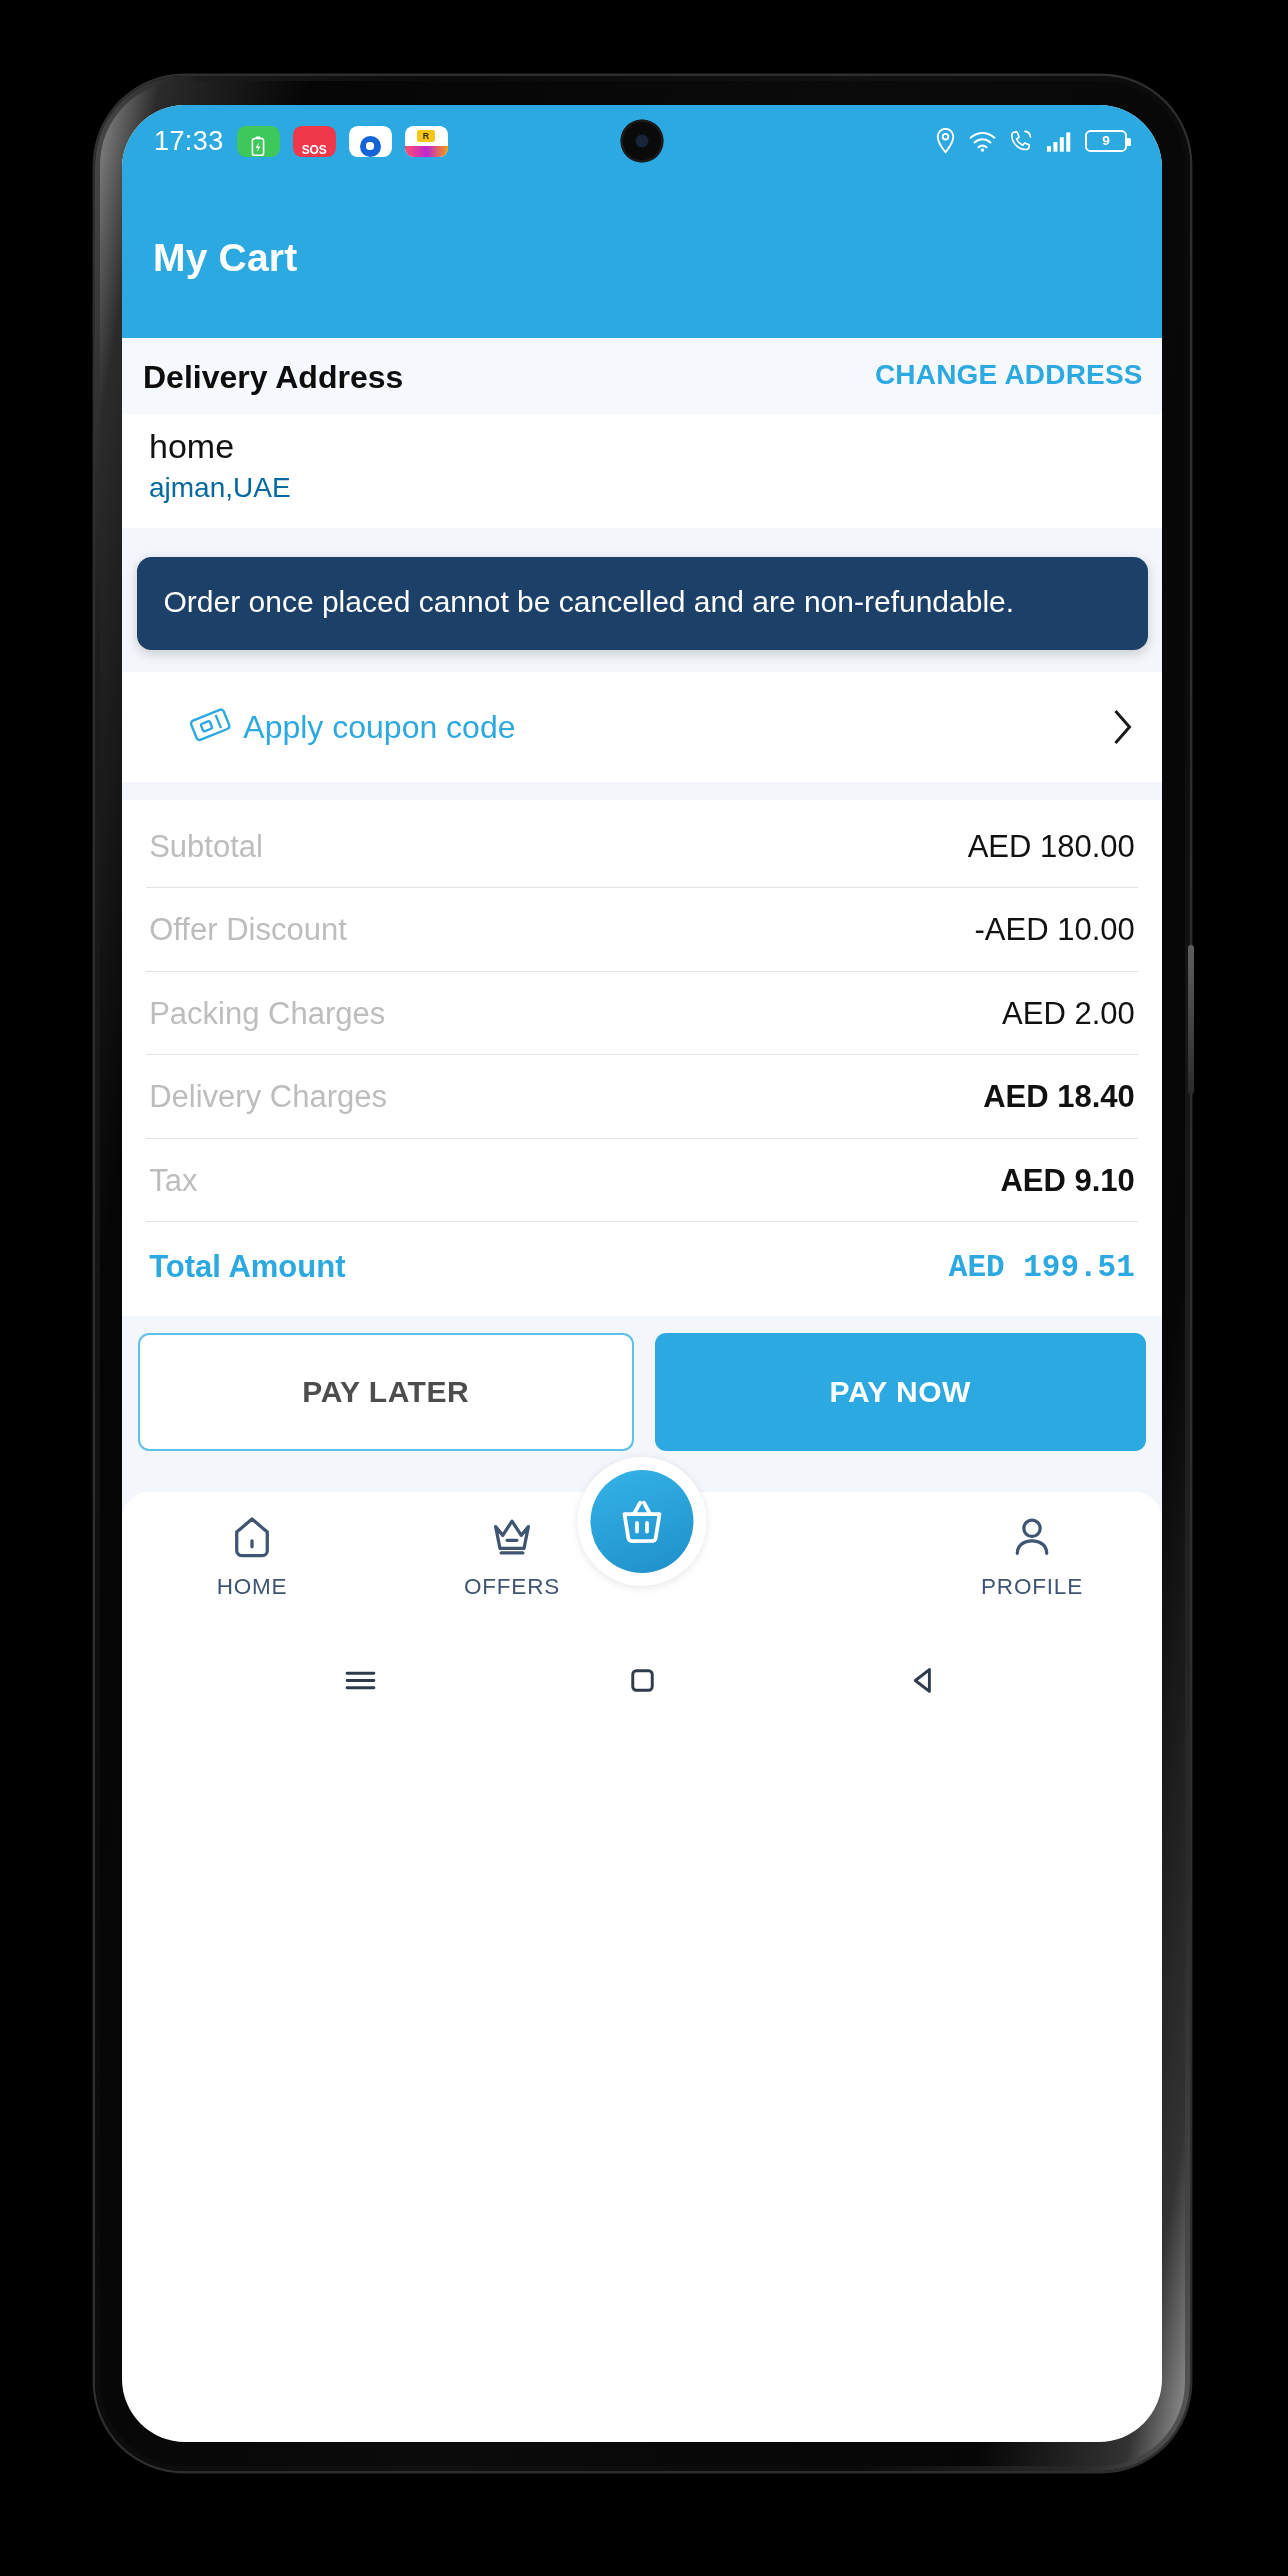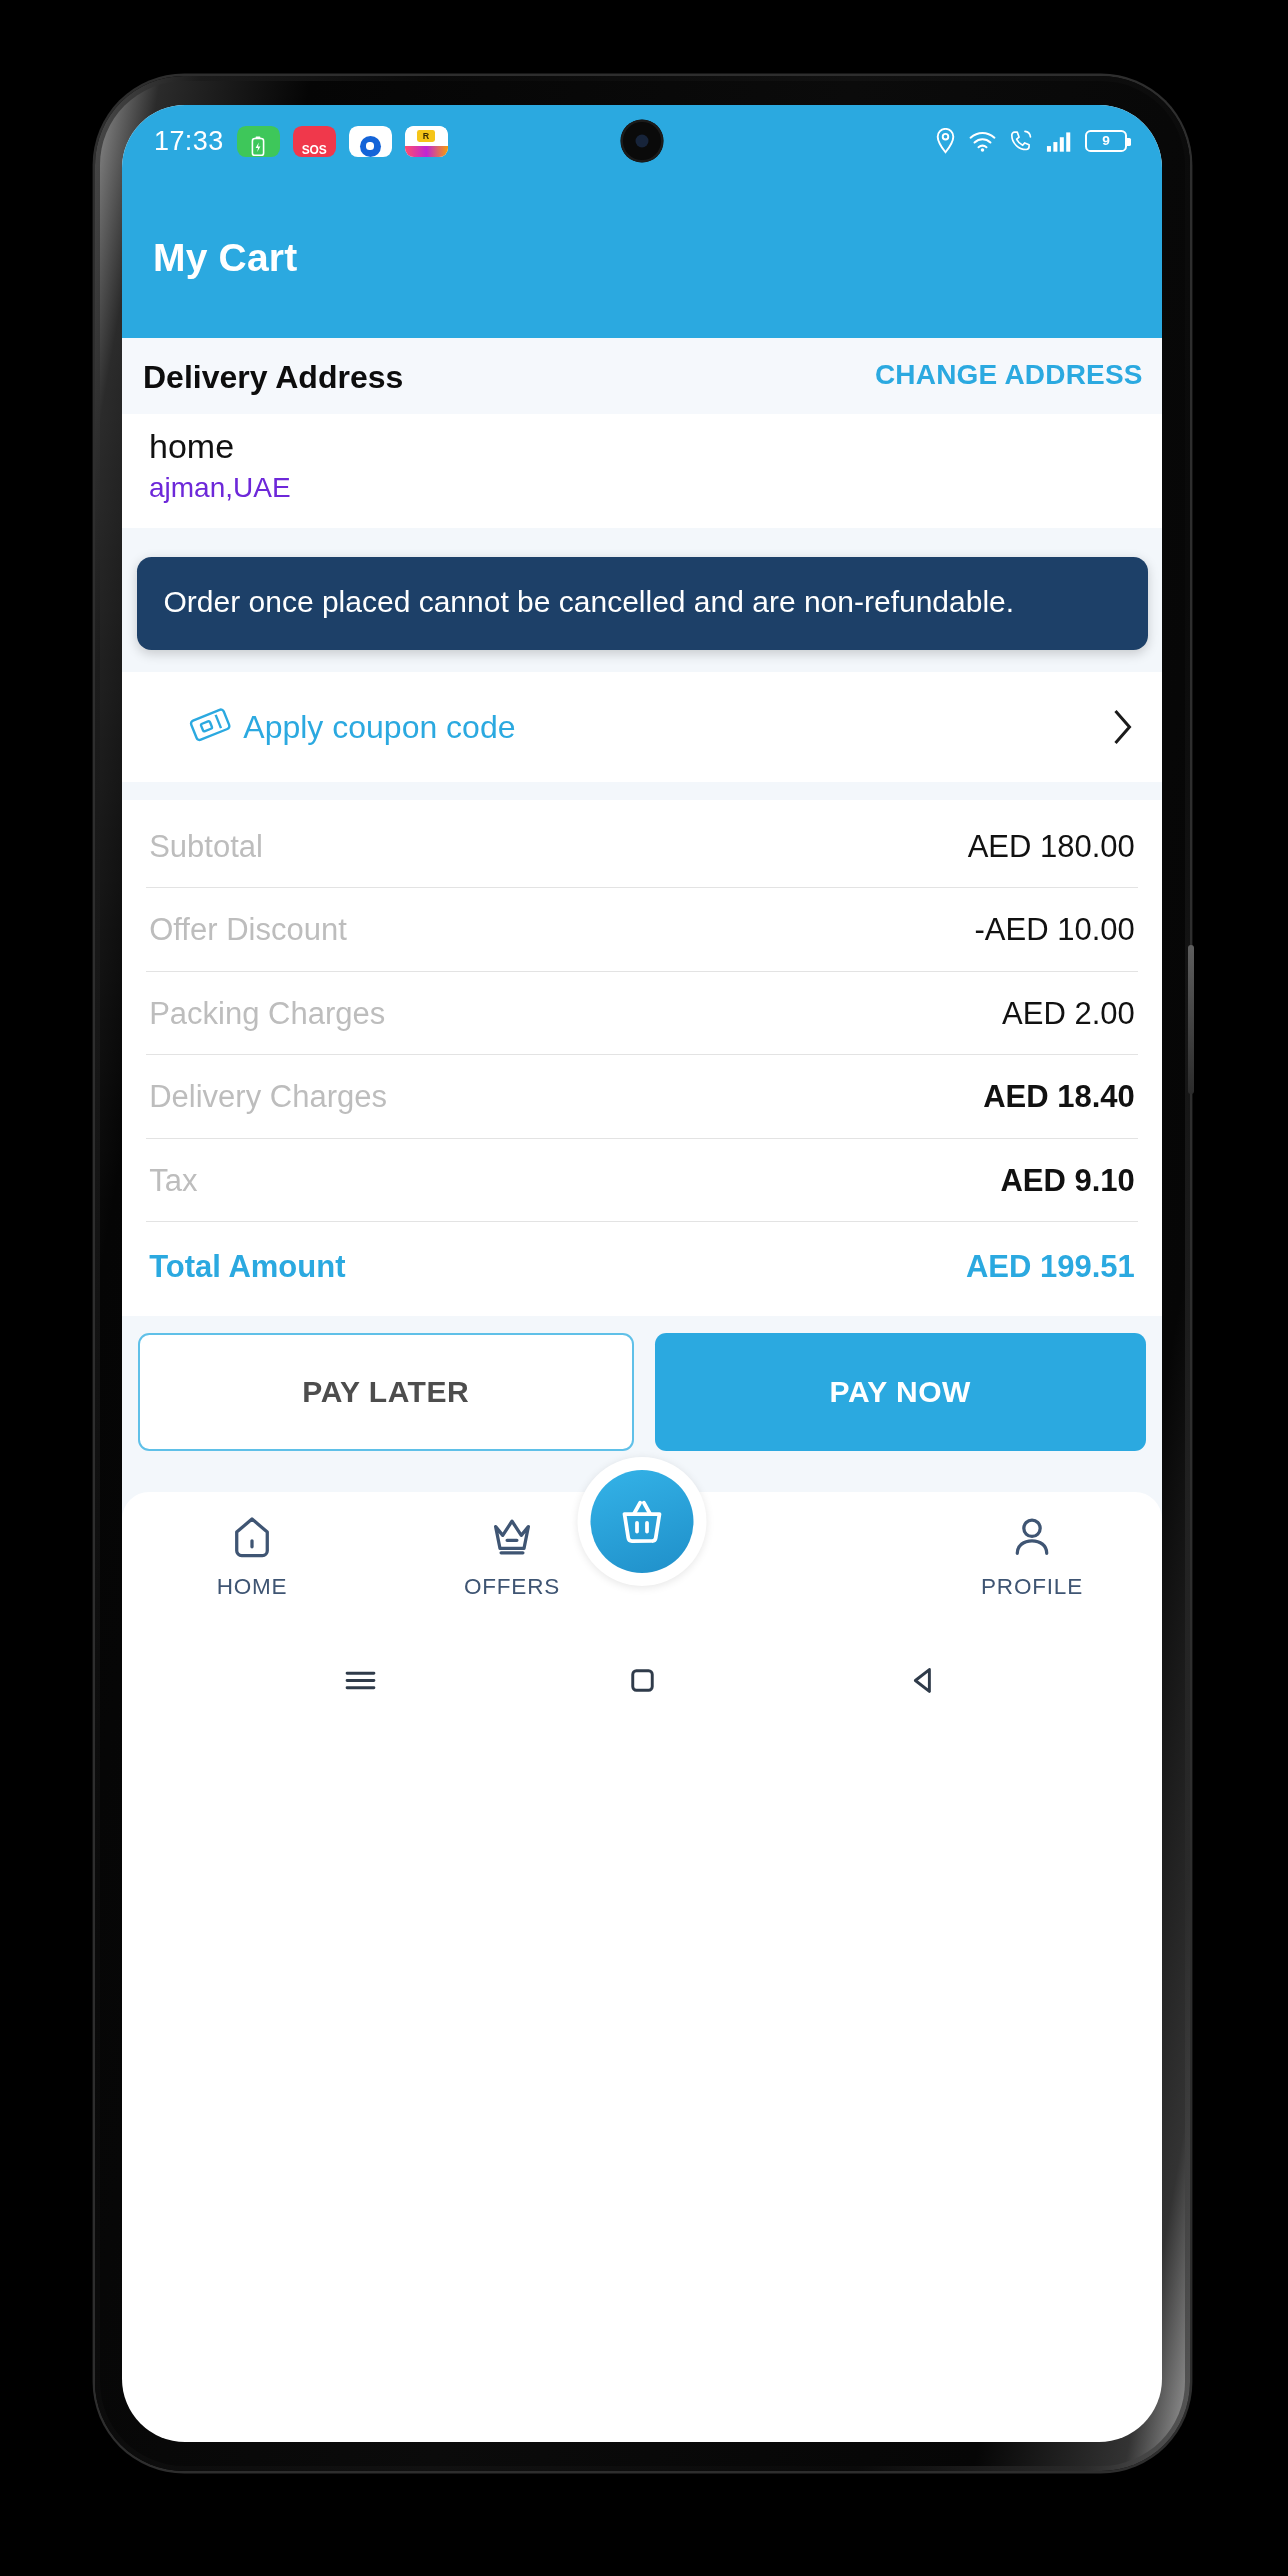--- a/index.html
+++ b/index.html
@@ -121,21 +121,21 @@
   .change-addr {
     font-size: 28px; font-weight: 700; color: #2ba9e0;
     letter-spacing: 0.2px; white-space: nowrap;
   }
 
   .addr-card {
     background: #ffffff;
     padding: 11.3px 27px 24px 27px;
   }
   .addr-name { font-size: 34px; font-weight: 400; color: #111; line-height: 1.25; }
-  .addr-line { font-size: 28px; font-weight: 400; color: #6d28d9; margin-top: 4.8px; }
+  .addr-line { font-size: 28px; font-weight: 400; color: #0369a1; margin-top: 4.8px; }
 
   .gap { height: 29px; background: #f3f7fb; }
 
   .warn-banner {
     margin: 0 14.5px;
     background: #1d4068;
     border-radius: 14.5px;
     padding: 24px 27px 27px 27px;
     color: #ffffff;
     font-size: 30px;
@@ -161,21 +161,21 @@
     display: flex; align-items: center; justify-content: space-between;
     padding: 24px 3.2px 22.5px 3.2px;
     border-bottom: 1.6px solid #e3e3e3;
   }
   .srow:last-child { border-bottom: none; }
   .slabel { font-size: 31px; color: #bdbdbd; font-weight: 400; }
   .svalue { font-size: 31px; color: #111; font-weight: 400; }
   .svalue.bold { font-weight: 700; }
   .srow.total { border-bottom: none; padding-top: 27px; }
   .srow.total .slabel { color: #2ba9e0; font-weight: 700; }
-  .srow.total .svalue { color: #2ba9e0; font-weight: 700; }
+  .srow.total .svalue { color: #2ba9e0; font-weight: 700; font-family: Liberation Mono, monospace; }
 
   .pay-strip {
     background: #f3f7fb;
     padding: 17.7px 16px 14.5px 16px;
     display: flex; gap: 21px;
   }
   .btn {
     flex: 1; height: 118px;
     border-radius: 11.3px;
     display: flex; align-items: center; justify-content: center;

